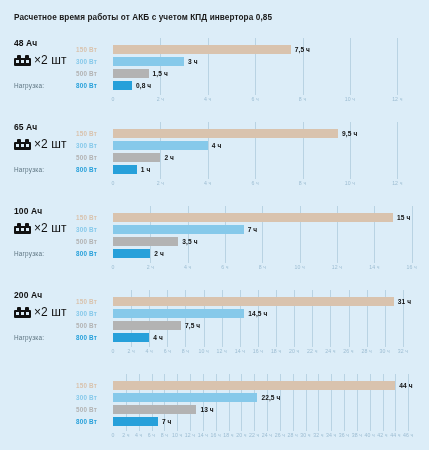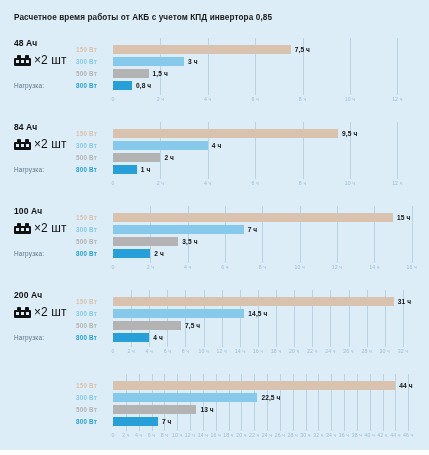--- a/index.html
+++ b/index.html
@@ -224,21 +224,21 @@
             <span class="atick" style="left: 94.7692px;">4 ч</span>
             <span class="atick" style="left: 142.154px;">6 ч</span>
             <span class="atick" style="left: 189.538px;">8 ч</span>
             <span class="atick" style="left: 236.923px;">10 ч</span>
             <span class="atick" style="left: 284.308px;">12 ч</span>
           </div>
         </div>
       </div>
       <div class="group" style="height: 84px;">
         <div class="g-left">
-          <div class="cap-label">84 Ач</div>
+          <div class="cap-label">65 Ач</div>
           <div class="batt-row">
             <span class="batt-icon">
               <span class="t1"></span>
               <span class="t2"></span>
               <span class="body"></span>
               <span class="cell c1"></span>
               <span class="cell c2"></span>
               <span class="cell c3"></span>
             </span>
             <span class="batt-qty">×2 шт</span>

